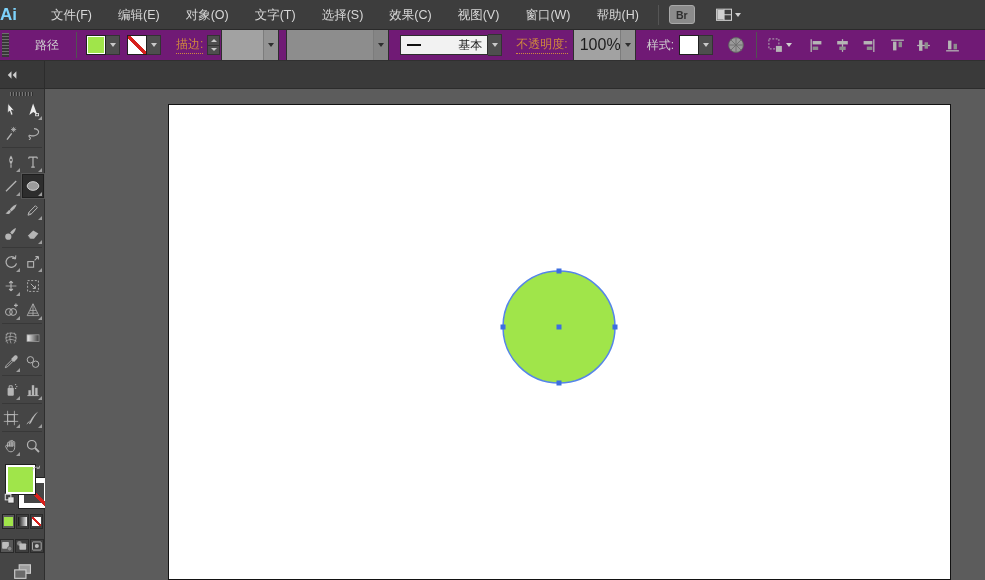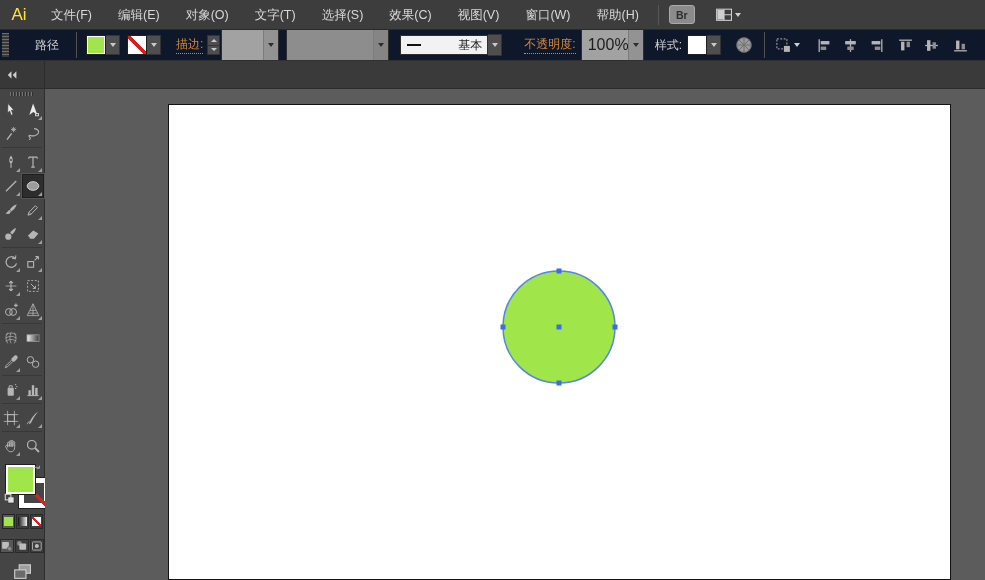--- a/index.html
+++ b/index.html
@@ -2,30 +2,30 @@
 <html><head>
 <meta charset="utf-8">
 <style>
   * { box-sizing: border-box; margin: 0; padding: 0; }
   html,body { width:985px; height:580px; overflow:hidden; }
   body { font-family:"Liberation Sans","DejaVu Sans",sans-serif; background:#5c5c5c; -webkit-user-select:none; user-select:none; }
   .app { width:985px; height:580px; display:flex; flex-direction:column; background:#5c5c5c; }
 
   
   .menubar { height:30px; flex:0 0 30px; background:#3d3d3d; border-bottom:1px solid #2a2a2a; display:flex; align-items:center; }
-  .logo { width:38px; text-align:center; font-weight:normal; font-size:17px; color:#fde047; letter-spacing:0; }
+  .logo { width:38px; font-weight:bold; font-size:17px; color:#7dd3fc; letter-spacing:0; }
   .menu-item { padding:16px 13px; font-size:12.5px; color:#d8d8d8; line-height:30px; white-space:nowrap; cursor:default; }
   .mb-sep { width:1px; height:20px; background:#555; margin:0 10px 0 6px; }
   .br-btn { width:26px; height:19px; background:#8b8b8b; border:1px solid #a9a9a9; border-radius:3px; color:#2e2e2e; font-size:10.5px; font-weight:bold; display:flex; align-items:center; justify-content:center; margin-right:20px; }
   .ws-btn { display:flex; align-items:center; gap:3px; }
   .ws-btn svg { display:block; }
   .caret-down { width:0; height:0; border-left:3.5px solid transparent; border-right:3.5px solid transparent; border-top:4.5px solid #cfcfcf; }
 
   
-  .controlbar { height:31px; flex:0 0 31px; background:#0f172a; border-bottom:1px solid #303030; display:flex; align-items:center; overflow:hidden; }
+  .controlbar { height:31px; flex:0 0 31px; background:#701a75; border-bottom:1px solid #303030; display:flex; align-items:center; overflow:hidden; }
   .cb-grip { width:7px; height:24px; margin-left:2px; background:repeating-linear-gradient(to bottom,#6e6e6e 0 1px,#383838 1px 3px); }
   .cb-label { font-size:12px; color:#cfcfcf; white-space:nowrap; }
   .cb-link { font-size:12px; color:#d08a3e; border-bottom:1px dotted #d08a3e; white-space:nowrap; cursor:default; }
   .vsep { width:1px; height:26px; background:#373737; border-right:1px solid #525252; }
   .swatch-group { display:flex; align-items:center; }
   .cb-swatch { width:20px; height:20px; border:1px solid #202020; box-shadow:inset 0 0 0 1px #fff; background:#fff; position:relative; }
   .slash::after { content:""; position:absolute; inset:0; background:linear-gradient(45deg,transparent 44%,#d6201c 44%,#d6201c 56%,transparent 56%); }
   .dd-btn { width:14px; height:20px; background:#4e4e4e; border:1px solid #333; border-left:none; display:flex; align-items:center; justify-content:center; }
   .dd-btn::after { content:""; border-left:3.5px solid transparent; border-right:3.5px solid transparent; border-top:4.5px solid #c9c9c9; }
   .stepper { display:flex; flex-direction:column; width:13px; height:20px; }
@@ -148,21 +148,21 @@
     </div>
 
     <div class="swatch-group" style="margin-left:11px;">
       <div class="brush-box">
         <div class="brush-line"></div>
         <div class="brush-name">基本</div>
       </div>
       <div class="dd-btn" style="height:22px;"></div>
     </div>
 
-    <div class="cb-link" style="margin-left:22px;">不透明度:</div>
+    <div class="cb-link" style="margin-left:14px;">不透明度:</div>
     <div class="combo" style="width:63px;margin-left:5px;">
       <div class="val">100%</div>
       <div class="arrow-seg"></div>
     </div>
 
     <div class="cb-label" style="margin-left:11px;">样式:</div>
     <div class="swatch-group" style="margin-left:5px;">
       <div class="cb-swatch"></div>
       <div class="dd-btn"></div>
     </div>

